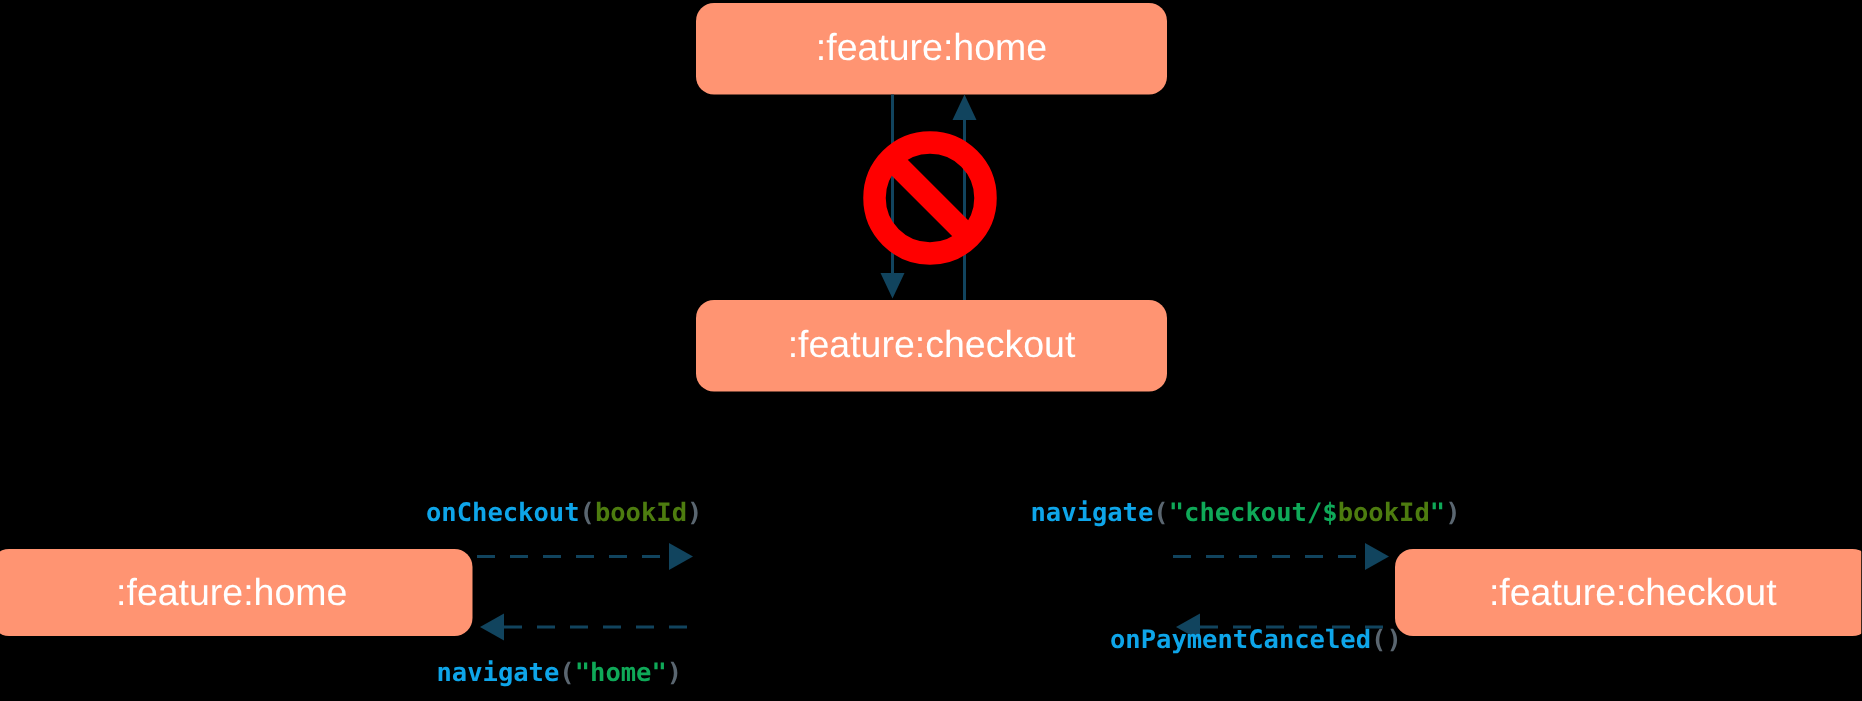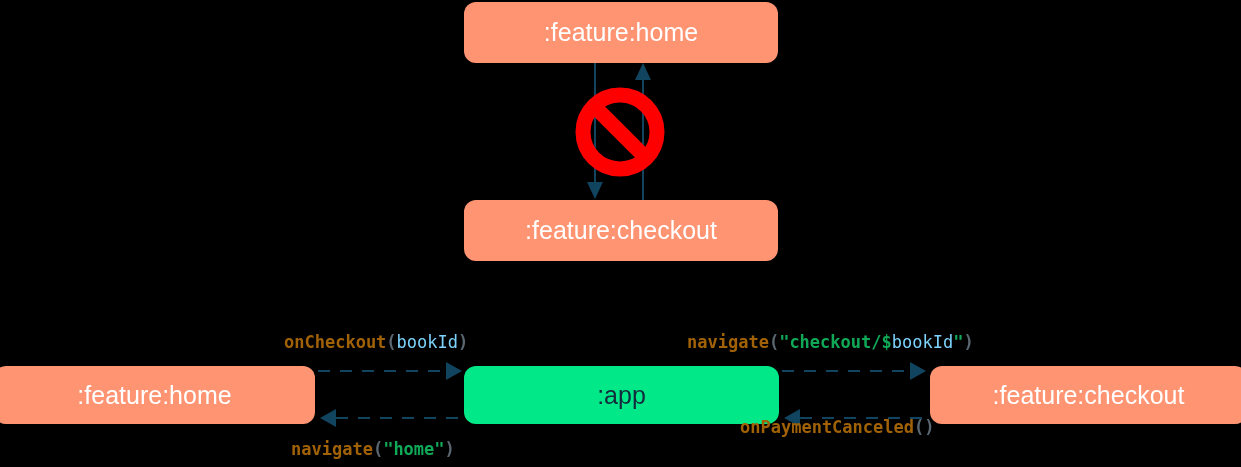--- a/index.html
+++ b/index.html
@@ -96,24 +96,24 @@
   #edge-r-bot-head { left: 784px; top: 409px; }
 
   .edge-label {
     position: absolute;
     font-family: "DejaVu Sans Mono", monospace;
     font-size: 17px;
     line-height: 1;
     white-space: nowrap;
     letter-spacing: 0px;
   }
-  .tok-fn    { color: #a16207; font-weight: bold; }
+  .tok-fn    { color: #0ea5e9; font-weight: bold; }
   .tok-punct { color: #5A6670; font-weight: bold; }
   .tok-str   { color: #0FA958; font-weight: bold; }
-  .tok-var   { color: #7dd3fc; font-weight: normal; }
+  .tok-var   { color: #4d7c0f; font-weight: bold; }
 
   #label-on-checkout      { left: 284px; top: 334px; }
   #label-navigate-home    { left: 291px; top: 441px; }
   #label-navigate-co      { left: 687px; top: 334px; }
   #label-on-cancel        { left: 740px; top: 419px; }
 </style>
 </head>
 <body>
 
 <div id="canvas">
@@ -136,23 +136,20 @@
     <svg width="92" height="92" viewBox="0 0 92 92" aria-hidden="true">
       <circle cx="46" cy="46" r="37" fill="none" stroke="#FF0000" stroke-width="15"></circle>
       <line x1="20.5" y1="20.5" x2="71.5" y2="71.5" stroke="#FF0000" stroke-width="15" stroke-linecap="butt"></line>
     </svg>
   </div>
 
   <div class="node salmon" id="node-bot-home">
     <span class="node-label">:feature:home</span>
   </div>
 
-  <div class="node green" id="node-bot-app">
-    <span class="node-label">:app</span>
-  </div>
 
   <div class="node salmon" id="node-bot-checkout">
     <span class="node-label">:feature:checkout</span>
   </div>
 
   <div class="dashed-edge" id="edge-l-top-line"></div>
   <div class="harrow-head right" id="edge-l-top-head"></div>
 
   <div class="dashed-edge" id="edge-l-bot-line"></div>
   <div class="harrow-head left" id="edge-l-bot-head"></div>

